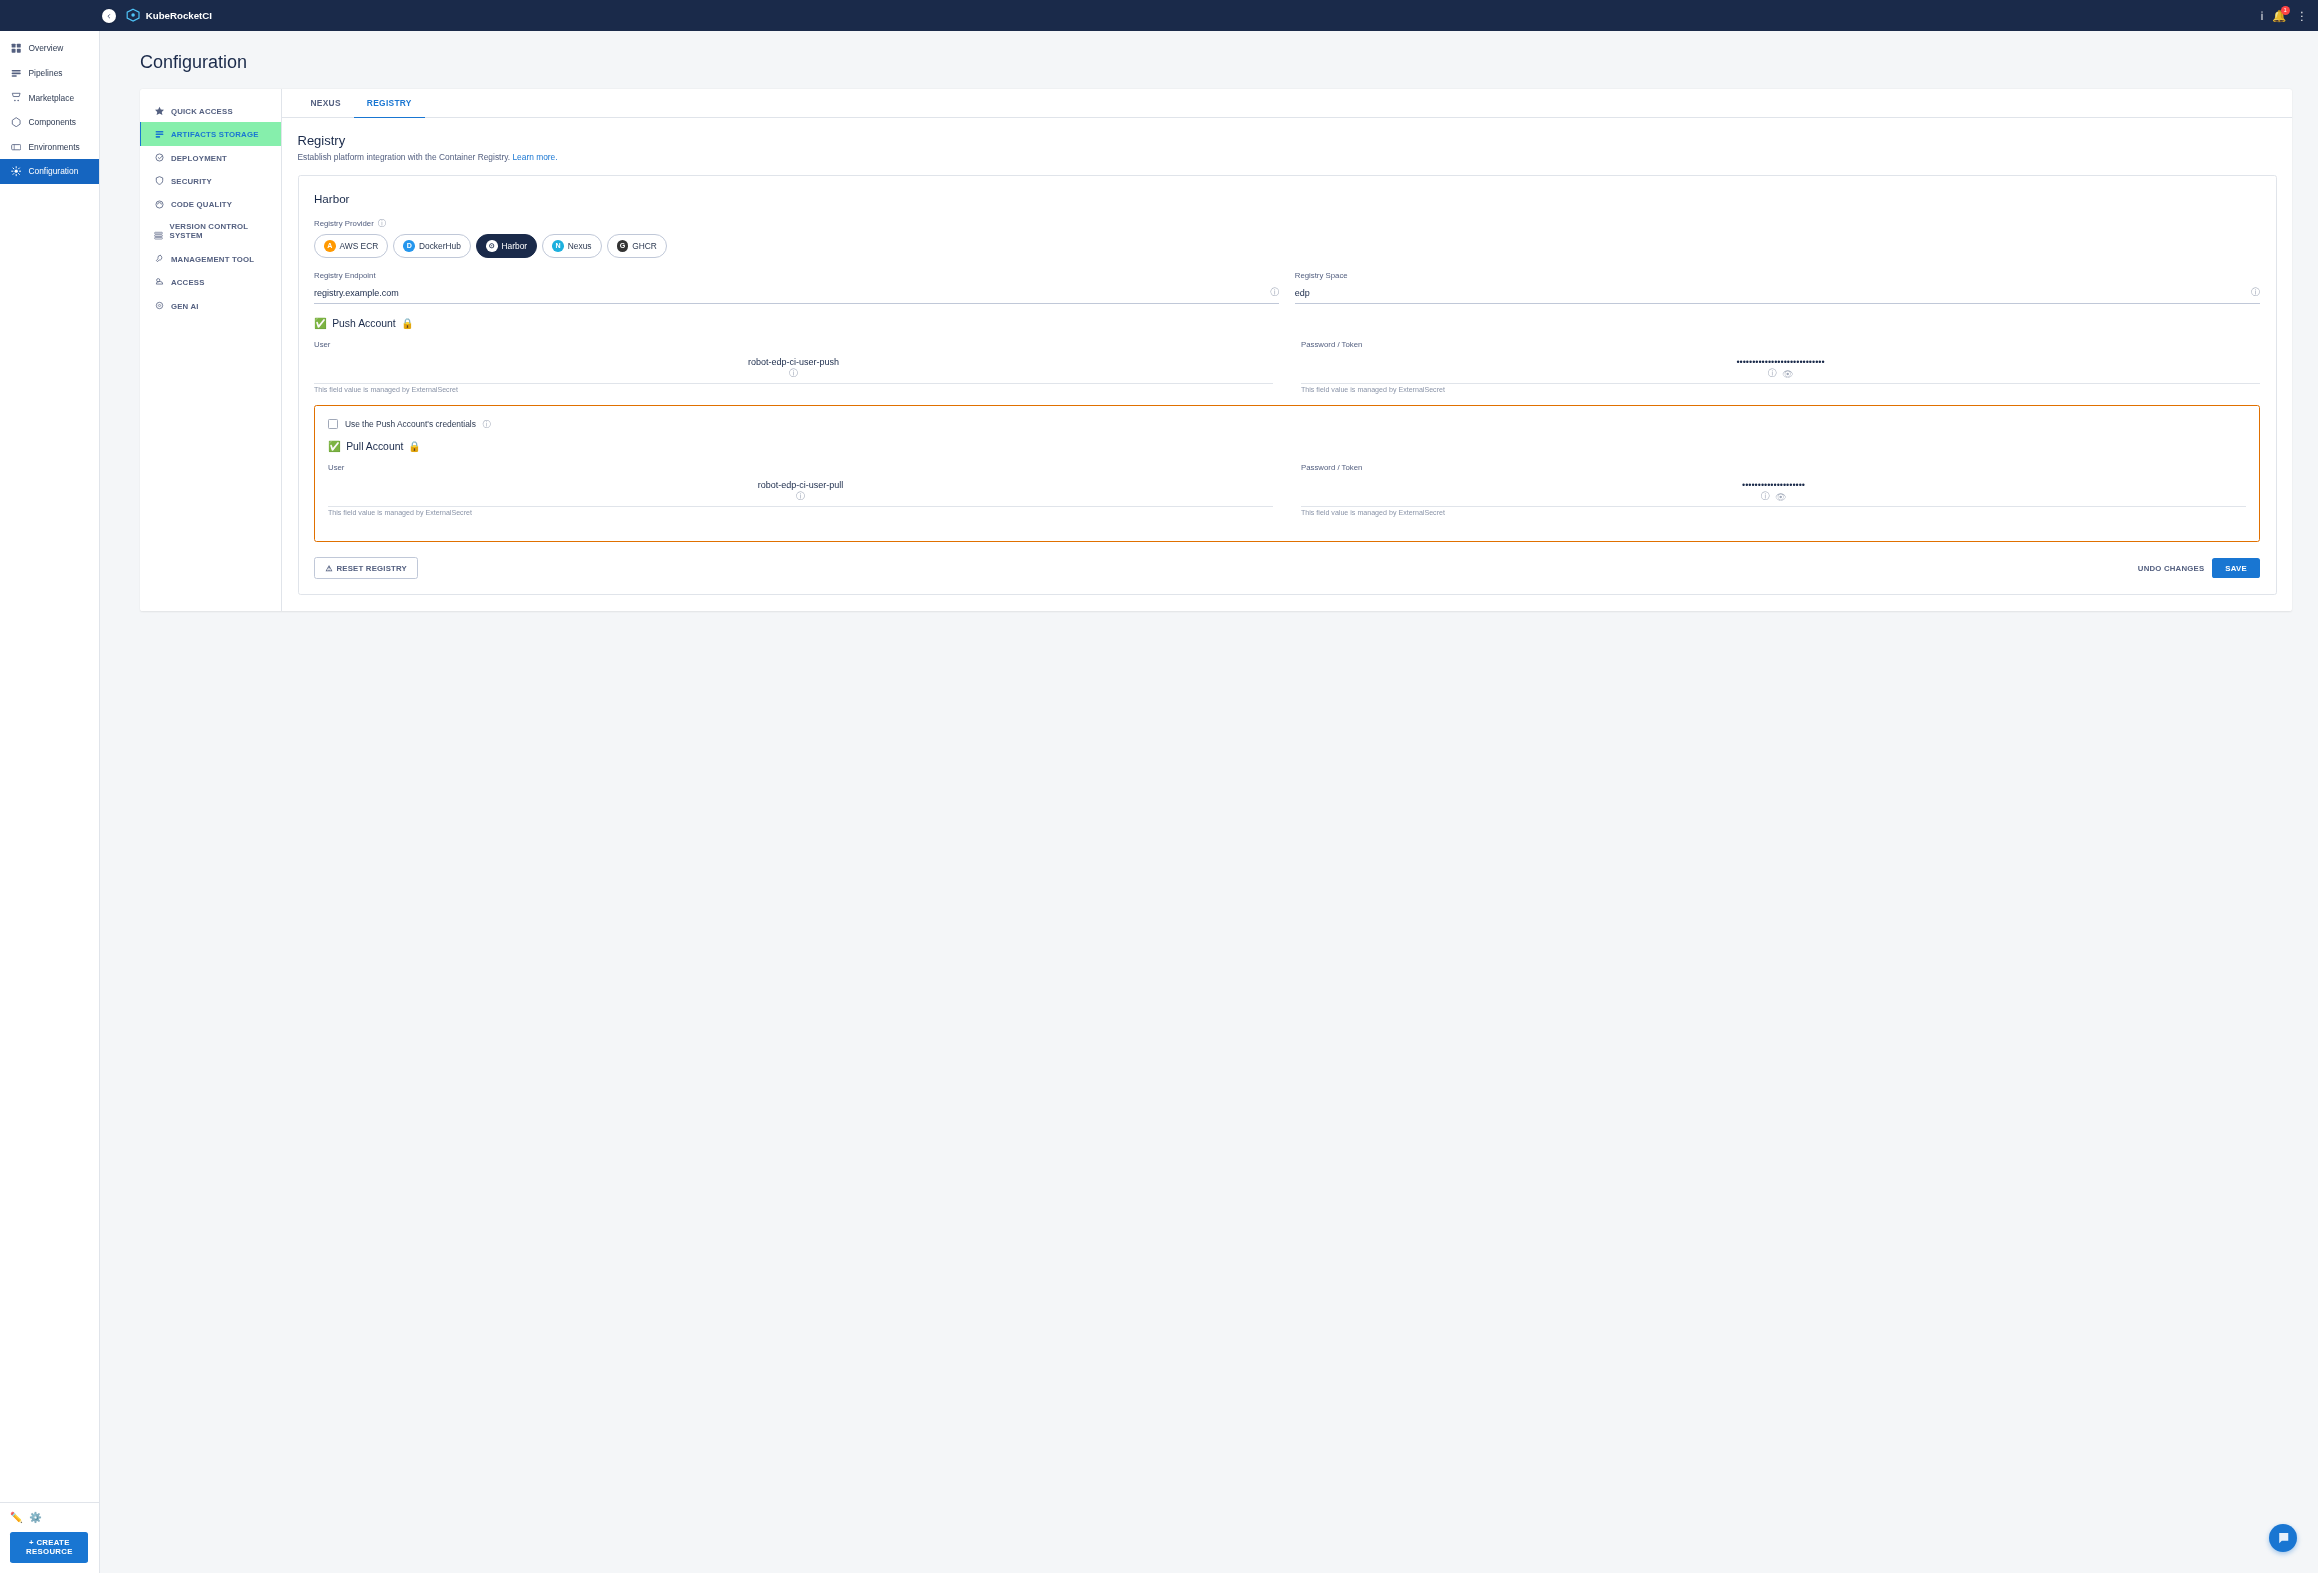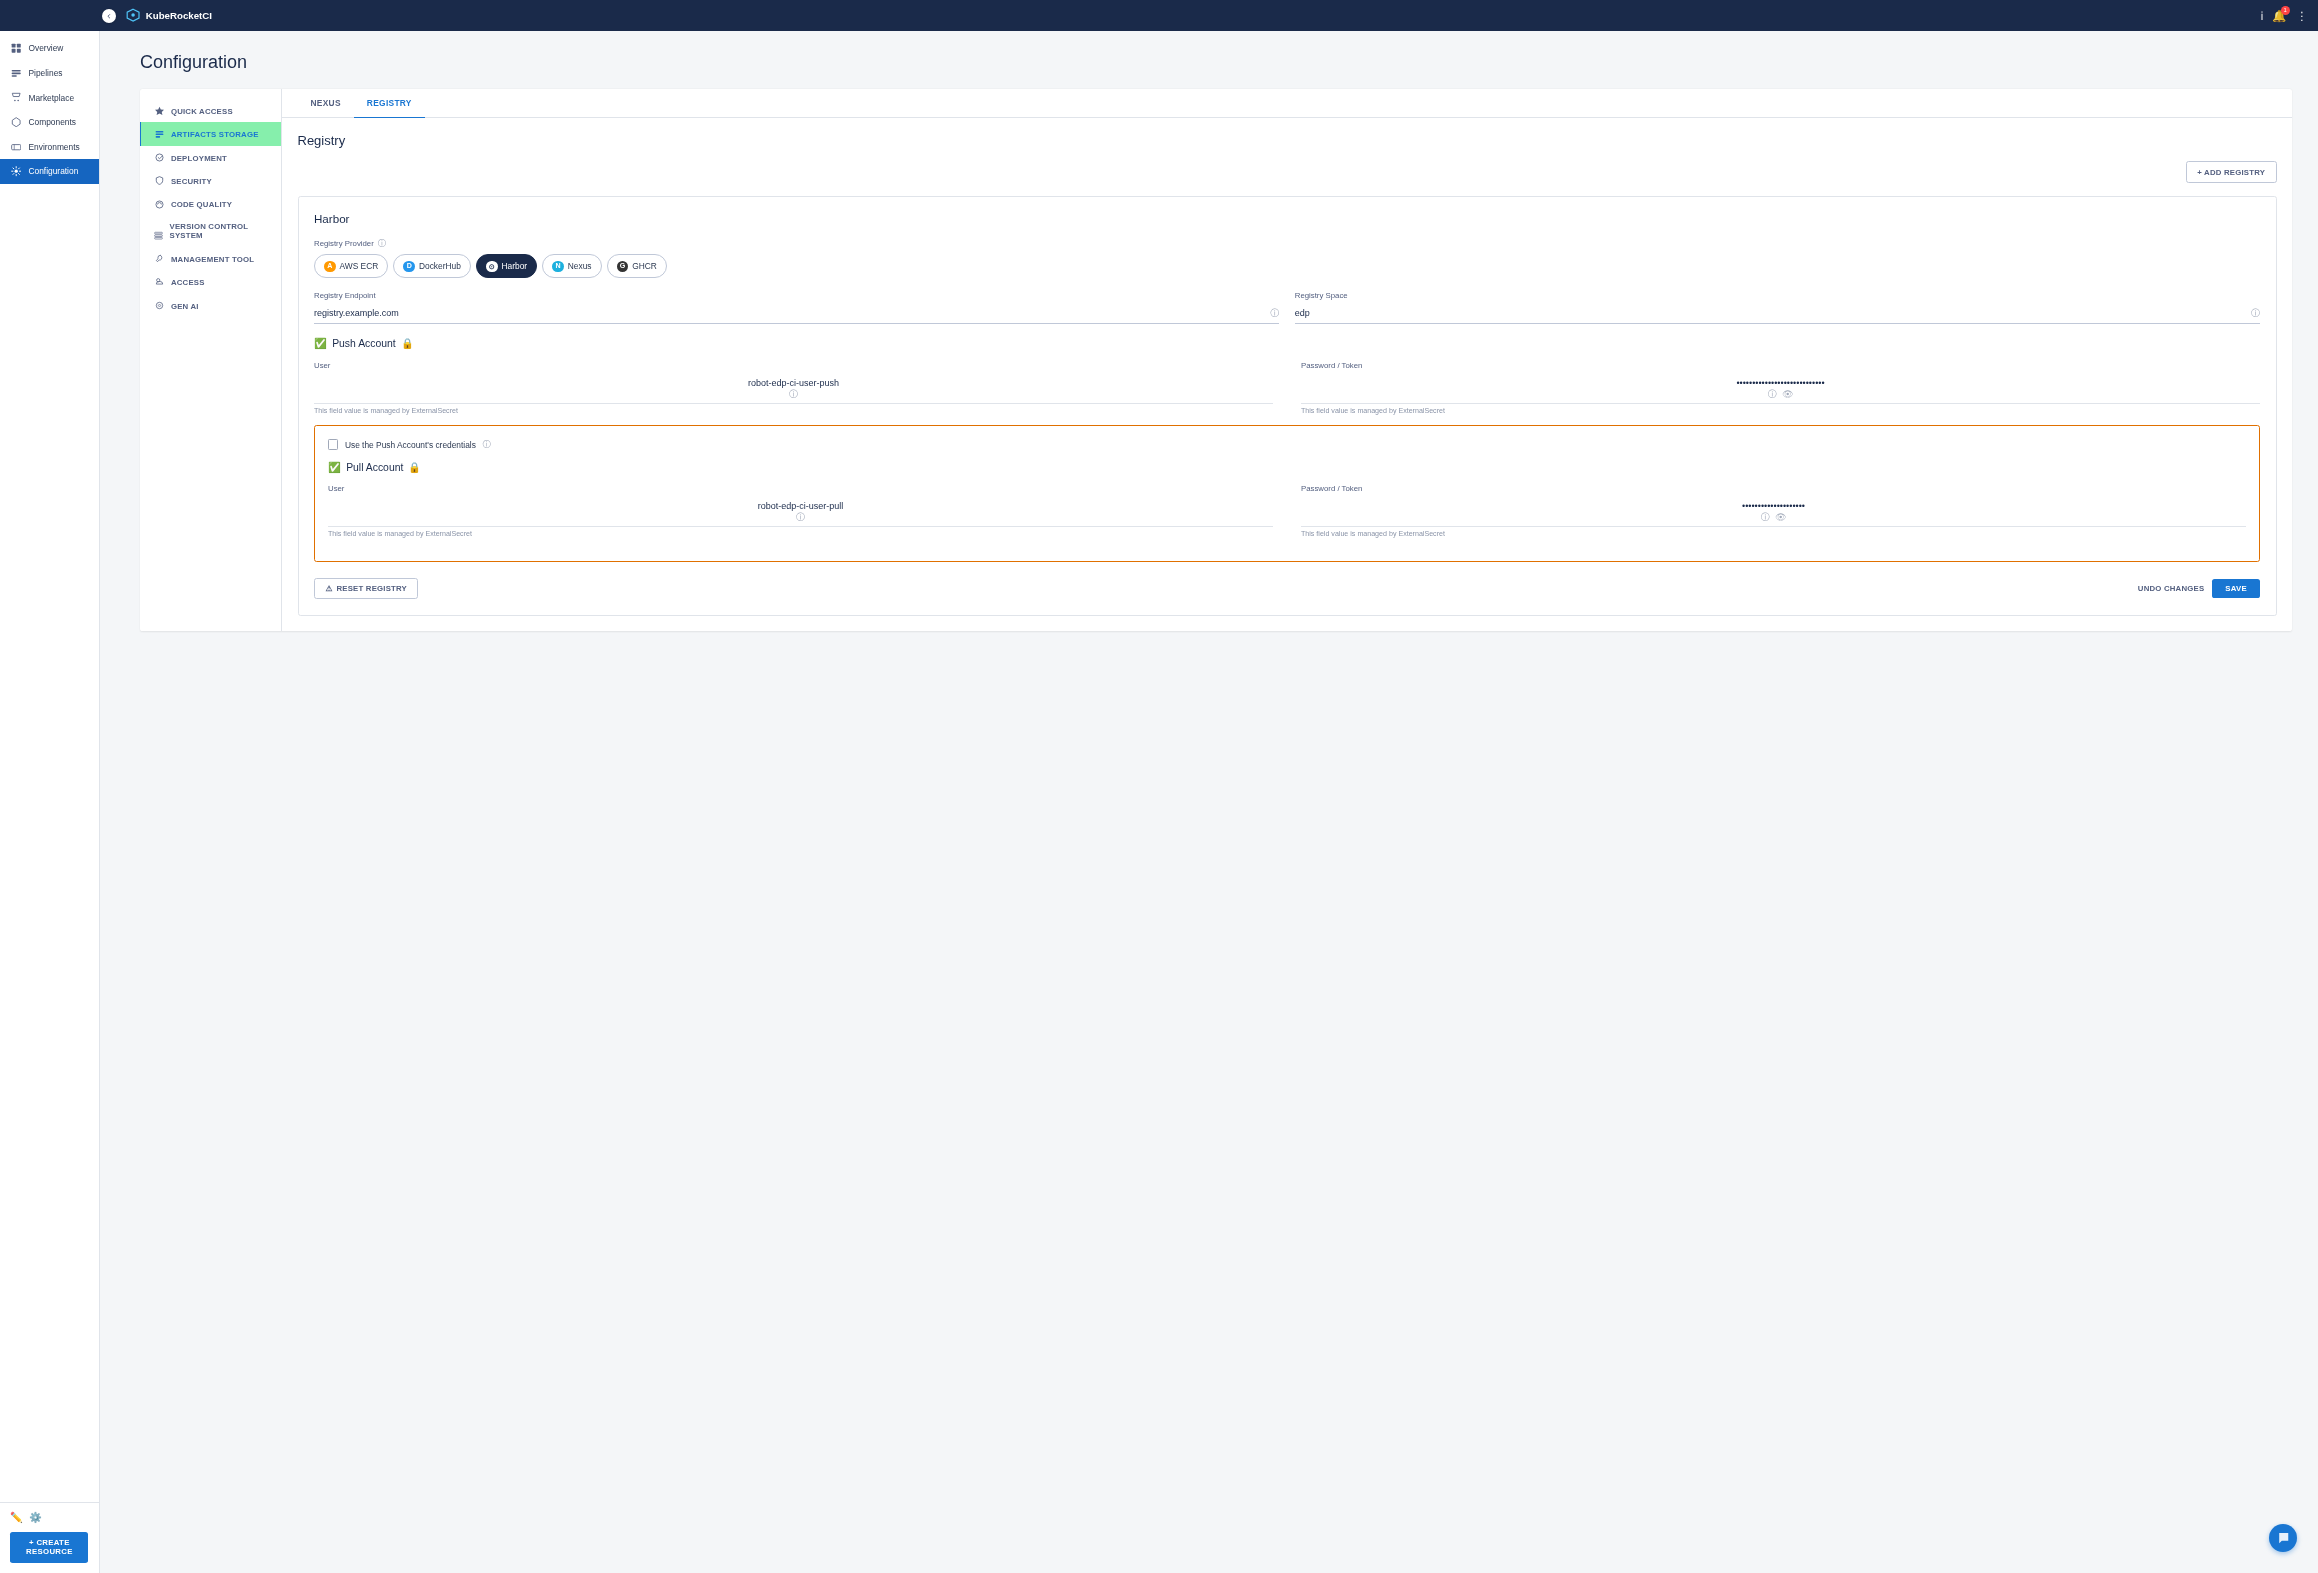--- a/index.html
+++ b/index.html
@@ -351,25 +351,26 @@
           <span>NEXUS</span>
         </div>
         <div class="tab active">
           <span>REGISTRY</span>
         </div>
       </div>
 
       <div class="registry-content">
         <div class="registry-header">
           <div class="registry-title">Registry</div>
+          <div class="registry-desc">
+            <span>Establish platform integration with the Container Registry.</span>
+            <a>Learn more.</a>
+          </div>
         </div>
 
-        <div class="add-registry-row">
-          <button class="add-registry-btn">+ ADD REGISTRY</button>
-        </div>
 
         <div class="harbor-card">
           <div class="harbor-title">Harbor</div>
 
           <div class="field-label">
             <span>Registry Provider</span>
             <span style="color:#a0a8b8;font-size:8.4px;">ⓘ</span>
           </div>
           <div class="provider-options">
             <div class="provider-btn">

